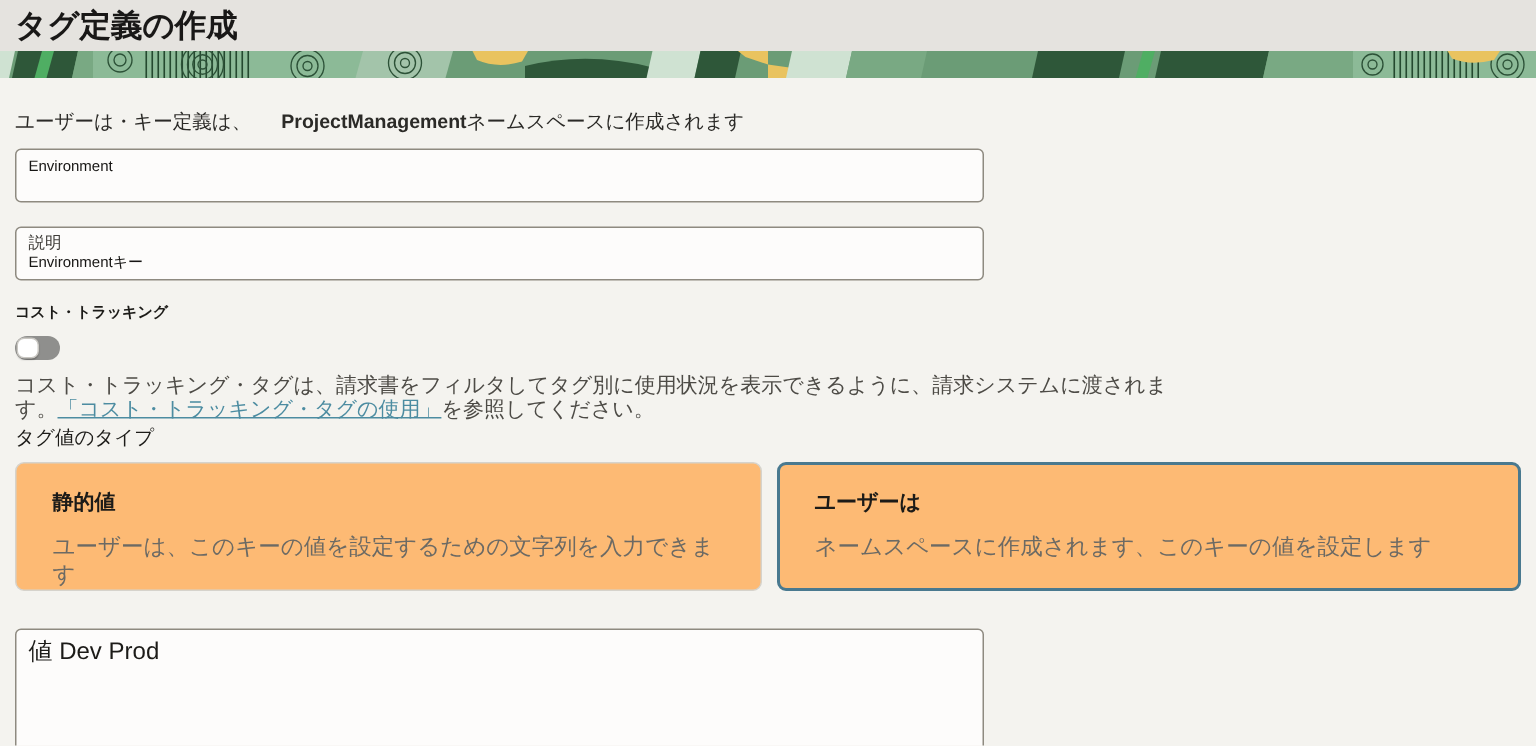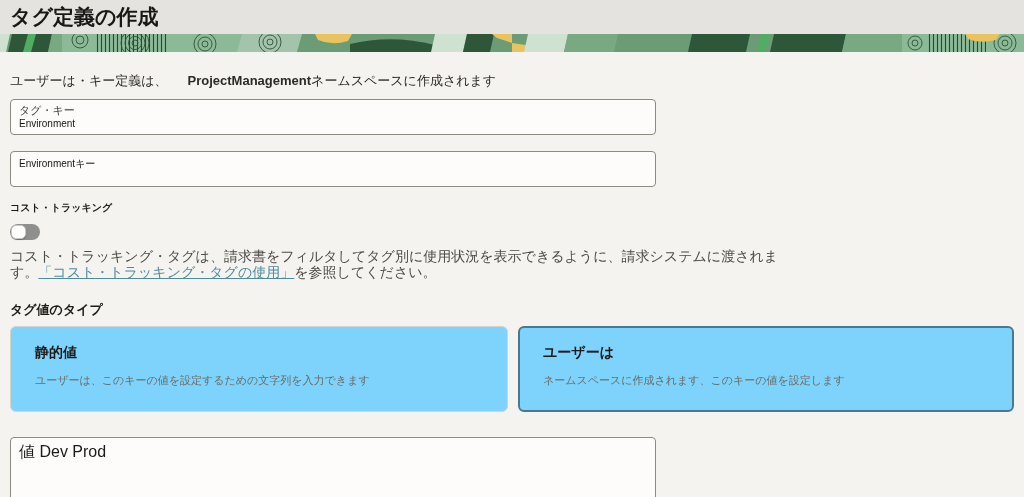--- a/index.html
+++ b/index.html
@@ -84,53 +84,53 @@
     font-size: 14px;
     line-height: 16px;
     color: #4d4b46;
   }
   .help .link {
     color: #4c8ca1;
     text-decoration: underline;
     cursor: pointer;
   }
   .type-label {
-    margin-top: 21px;
+    margin-top: 3px;
     font-size: 13px;
-    font-weight: bold;
+    font-weight: normal;
     color: #1c1b18;
   }
   .cards {
     display: flex;
     gap: 10px;
     margin-top: 7px;
   }
   .card {
     width: 498px;
     height: 86px;
-    background: #7dd3fc;
+    background: #fdba74;
     border: 1px solid #d6d3cc;
     border-radius: 6px;
     padding: 17px 24px 0 24px;
     cursor: pointer;
   }
   .card.selected {
     width: 496px;
     border: 2px solid #49798f;
     padding: 16px 23px 0 23px;
   }
   .card .c-title {
     margin: 0 0 11px 0;
     font-size: 14px;
     font-weight: bold;
     color: #1c1b18;
   }
   .card .c-desc {
     margin: 0;
-    font-size: 11px;
+    font-size: 15px;
     color: #6c6a64;
   }
   .values-field {
     margin-top: 25px;
     width: 646px;
     height: 83px;
     background: #fdfcfb;
     border: 1px solid #8e8a80;
     border-radius: 4px;
     padding: 4px 8px;
@@ -198,25 +198,25 @@
   <path d="M965,0 L1000,0 L996,6 Q980,10 968,5 Z" fill="#e9c35f"></path>
 </svg>
 
 <div class="content">
 
   <p class="intro">
     <span>ユーザーは・キー定義は、</span><span class="ns">ProjectManagement</span><span>ネームスペースに作成されます</span>
   </p>
 
   <div class="field">
-    <span class="f-label">タグ・キー</span>
     <span class="f-value">Environment</span>
   </div>
 
   <div class="field field--description">
+    <span class="f-label">説明</span>
     <span class="f-value">Environmentキー</span>
   </div>
 
   <div class="section-label">コスト・トラッキング</div>
 
   <div class="toggle" role="switch" aria-checked="false">
     <div class="knob"></div>
   </div>
 
   <p class="help">

